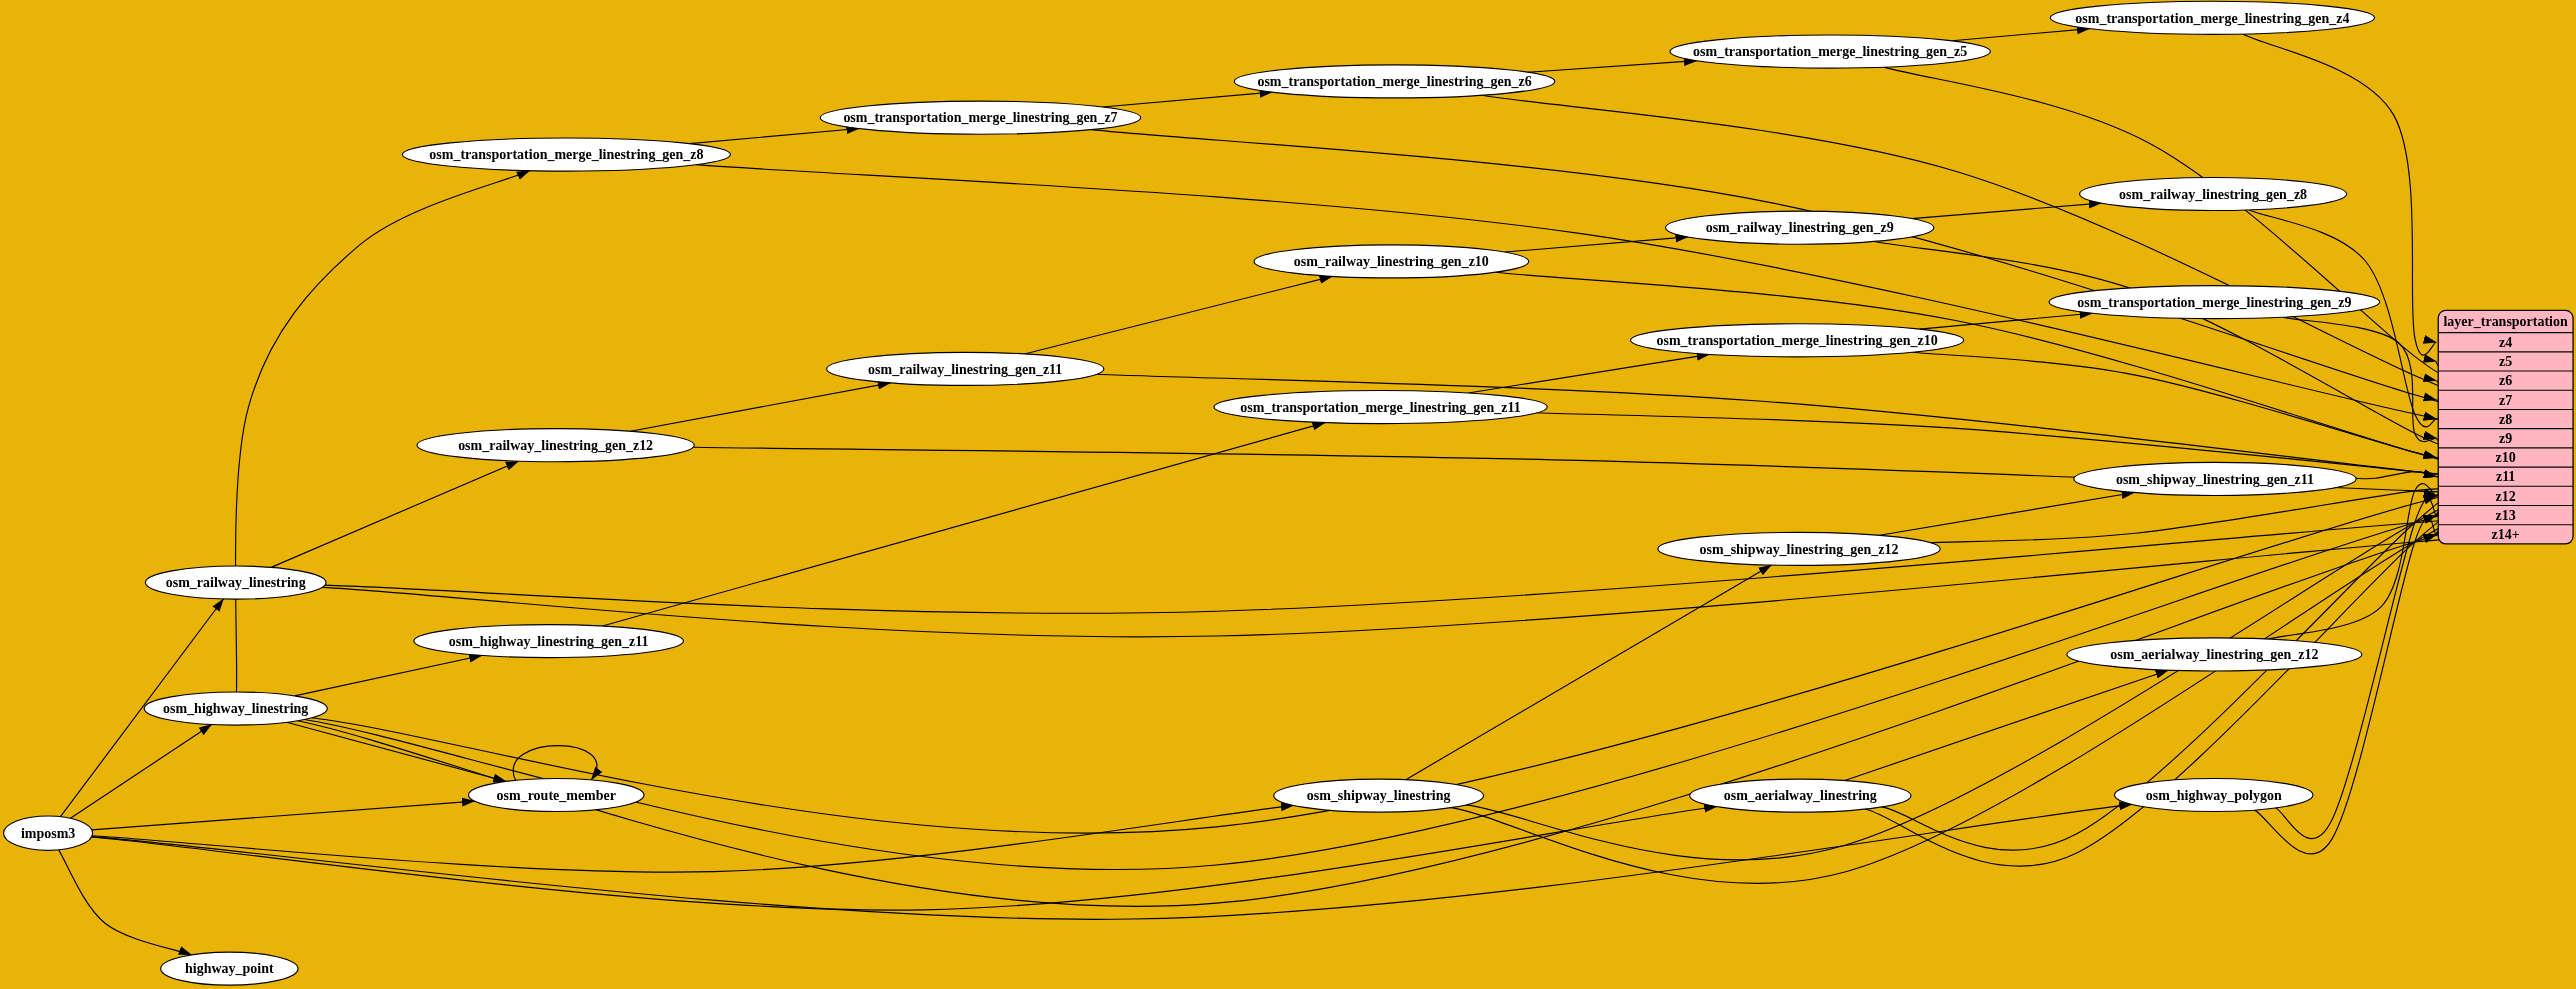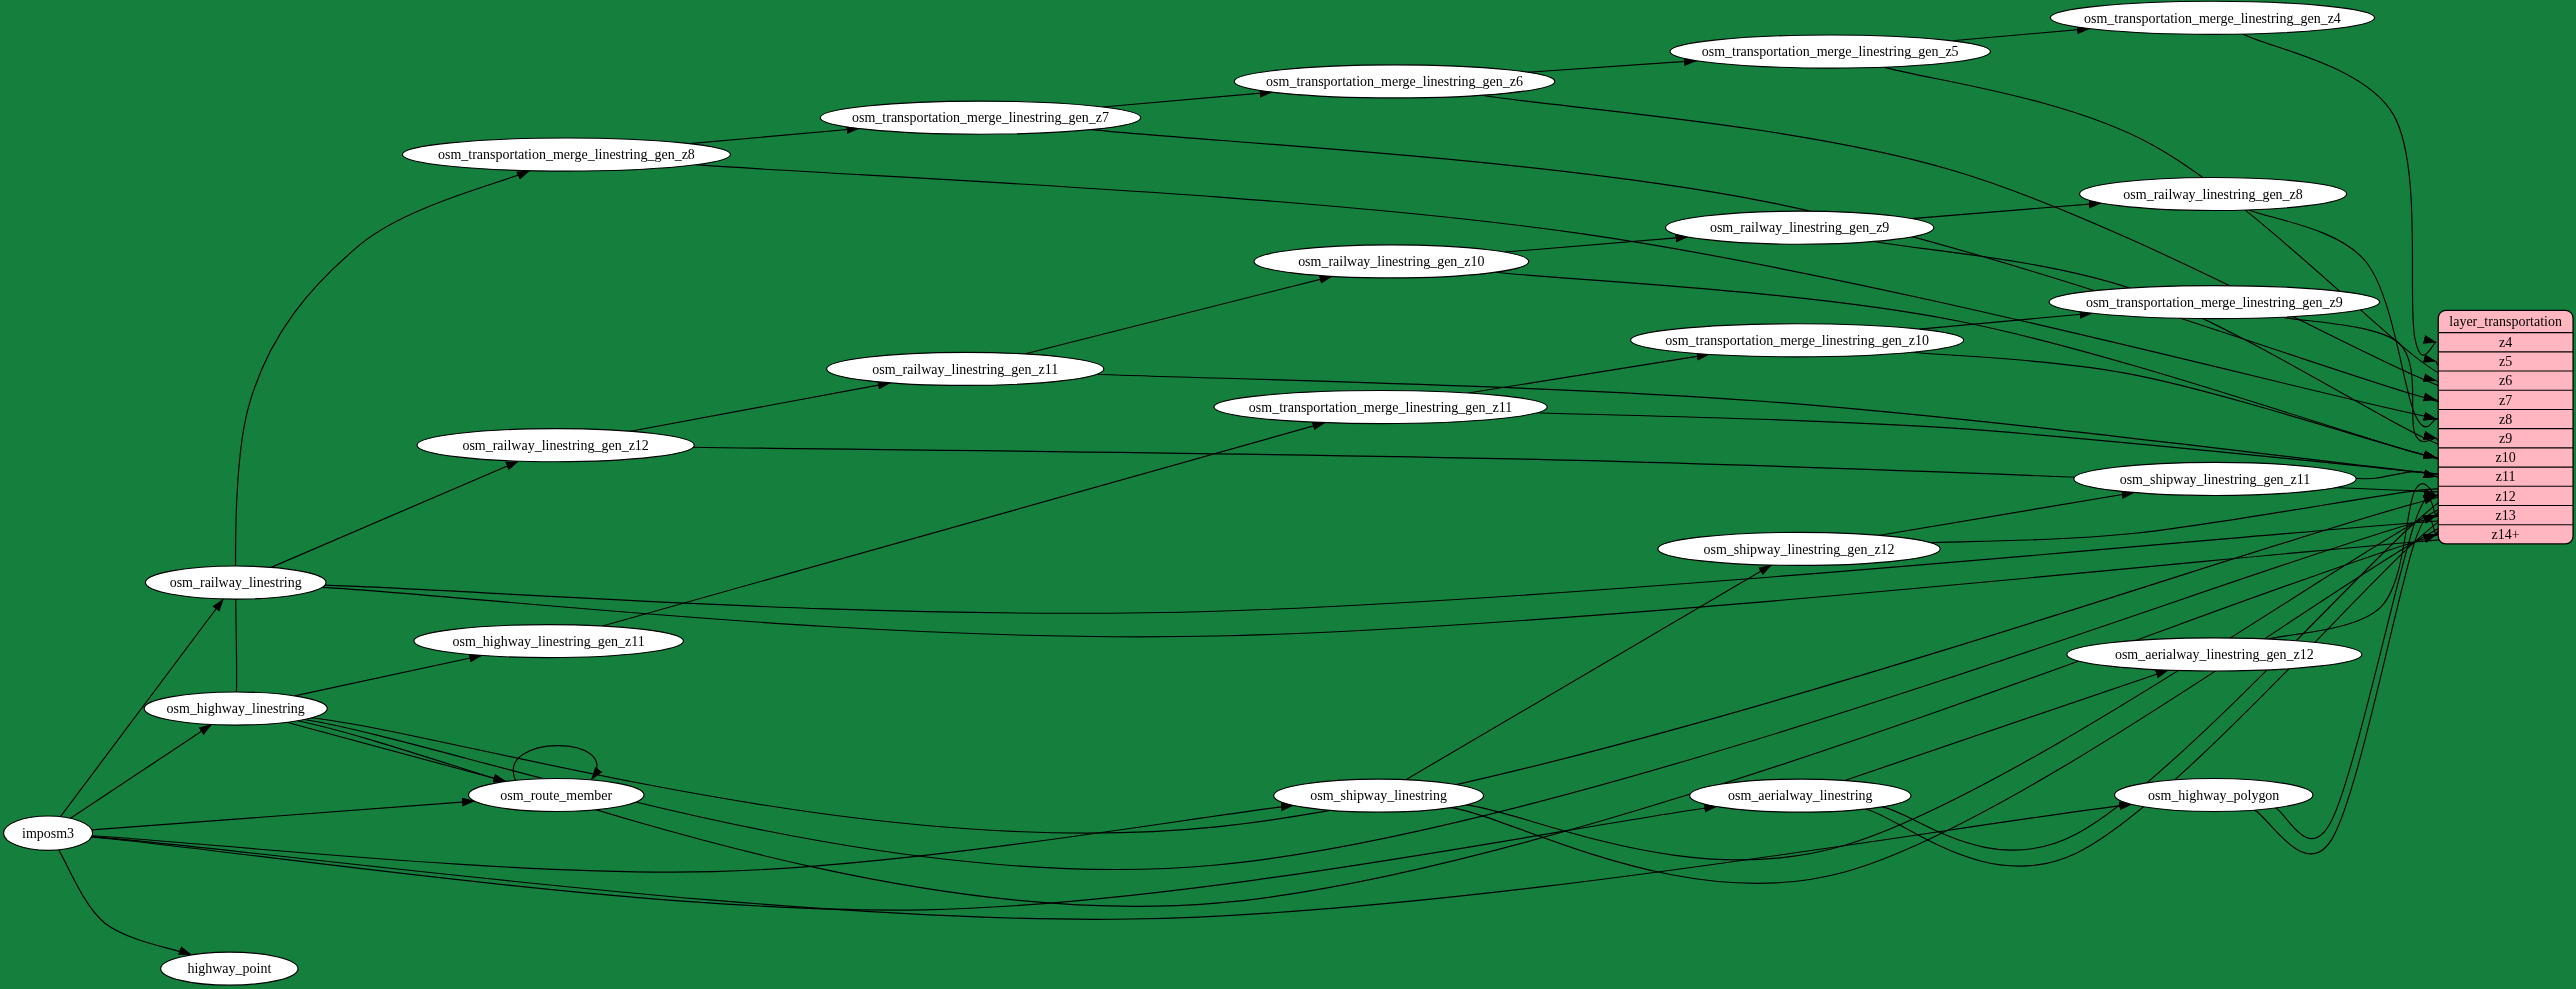--- a/index.html
+++ b/index.html
@@ -1,16 +1,16 @@
 <!DOCTYPE html>
 <html style="font-size:10.2px"><head>
 <meta charset="utf-8">
 <style>
   html,body{margin:0;padding:0;background:#ffffff;}
-  #stage{position:relative;width:2576px;height:989px;background:#15803d;overflow:hidden;}
+  #stage{position:relative;width:2576px;height:989px;background:#eab308;overflow:hidden;font-weight:bold;}
   svg{display:block;}
   text{font-family:"Liberation Serif","DejaVu Serif",serif;fill:#000;}
   .node-label{font-size:22px;}
   .table-label{font-size:22px;}
 </style>
 </head>
 <body>
 
 <div id="stage">
   <svg id="graph" width="2576" height="989" viewBox="0 0 4049 1555">

